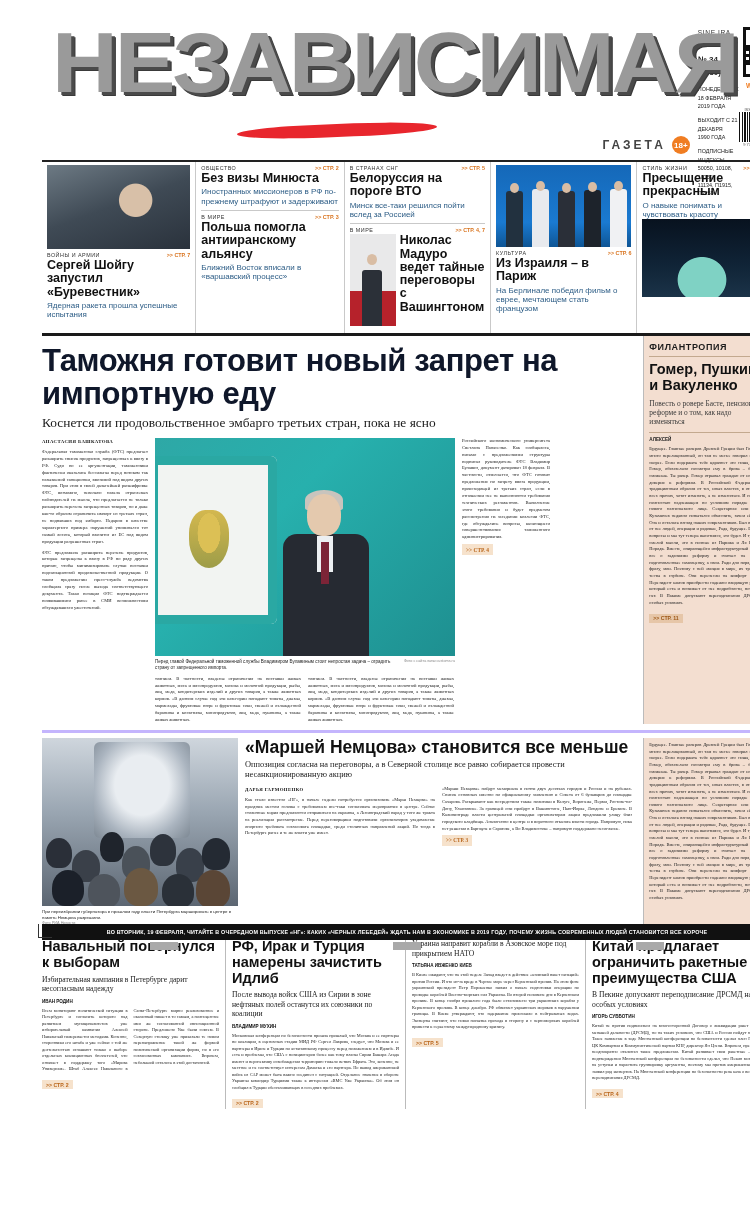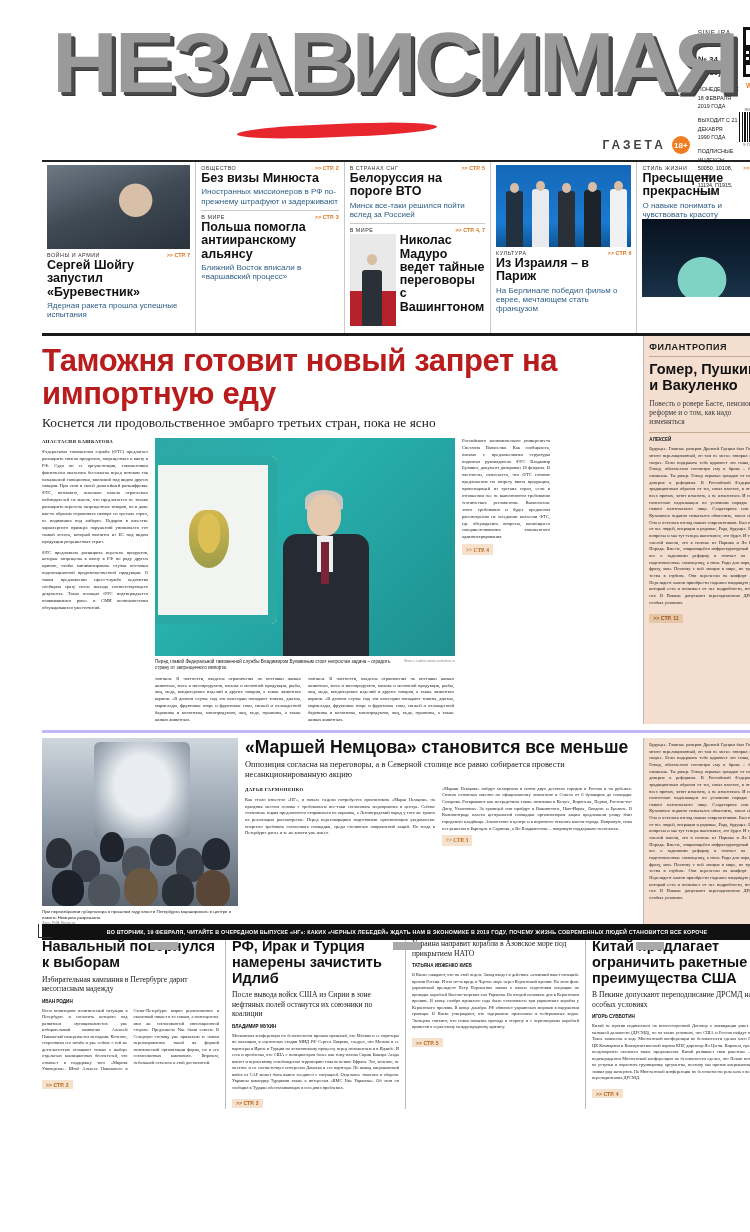--- a/index.html
+++ b/index.html
@@ -95,21 +95,21 @@
   .fig { position:absolute; bottom:0; background:#2b3038; border-radius:3px 3px 0 0; }
   .fig-head { position:absolute; border-radius:50%; background:#d9bda4; }
 
   .tdivider { height:1px; background:#c9c9c9; margin: 4px 0 3px 0; }
 
   
   .main-area { display:flex; margin: 0 4px; }
   .lead { flex: 1 1 auto; width: 604px; padding-right: 6px; border-right: 1px solid #bbb; }
   .lead-headline {
     font-size: 31px; font-weight:700; line-height: 1.04; letter-spacing:-0.4px;
-    margin: 9px 0 5px 0; color:#b91c1c;
+    margin: 9px 0 5px 0; color:#0f172a;
   }
   .lead-deck { font-family:"Liberation Serif", serif; font-size: 13.4px; color:#1a1a1a; margin-bottom: 7px; }
   .lead-body { display:flex; gap: 7px; }
   .lcol { font-family:"Liberation Serif", serif; font-size:4.6px; line-height:1.5; text-align:justify; color:#1d1d1d; }
   .lcol-1 { width: 106px; }
   .byline { font-size: 4.8px; font-weight:700; text-transform:uppercase; letter-spacing:.4px; margin-bottom:4px; color:#111; }
   .lead-photo { width: 300px; height: 218px; position:relative; overflow:hidden;
     background: linear-gradient(135deg, #2ea8a6 0%, #27b0ad 38%, #1e8f90 100%); }
   .lp-logo { position:absolute; left:-6px; top: 18px; width: 128px; height: 168px; background:#f2f4f2; border-radius: 6px;
              box-shadow: inset 0 0 0 9px #2aa8a3; }

